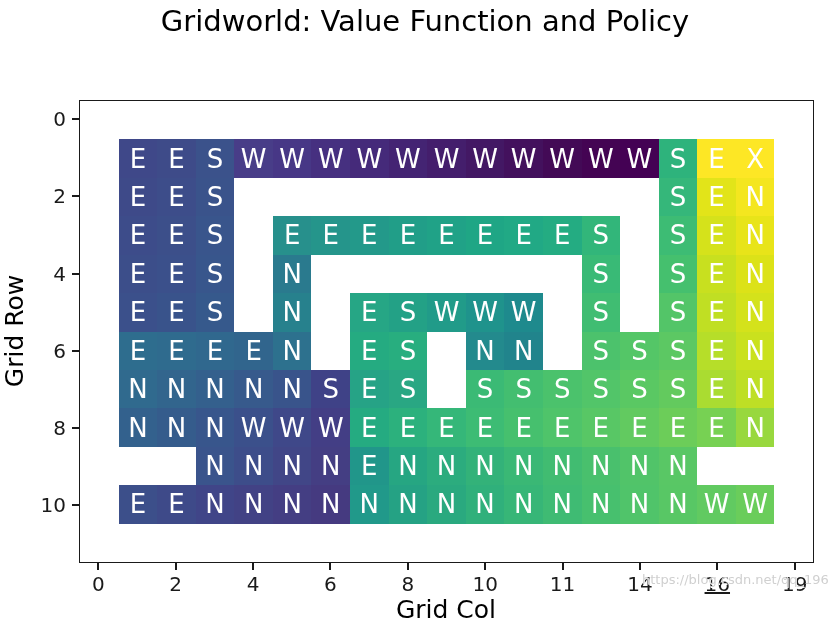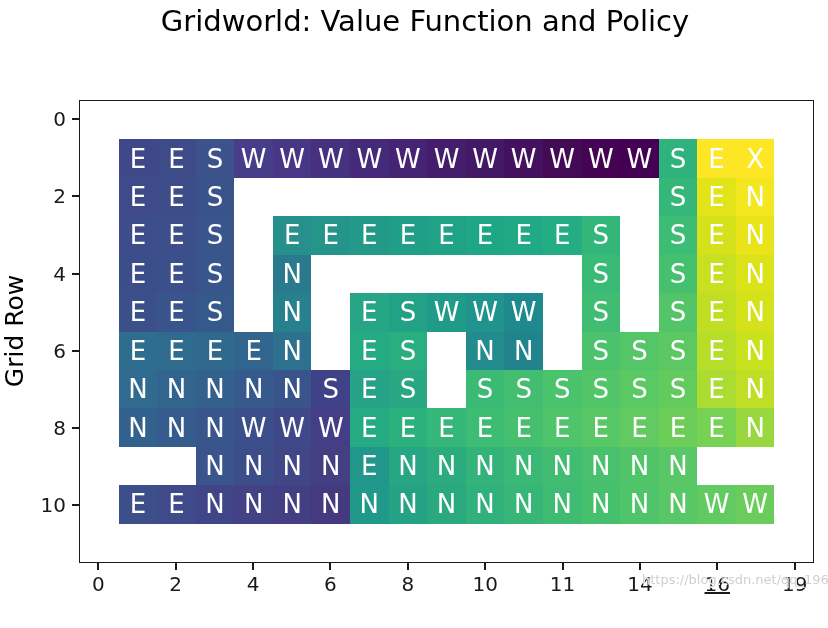--- a/index.html
+++ b/index.html
@@ -503,19 +503,20 @@
       <div class="ytick-mark" style="top: 272.625px;"></div>
       <div class="ytick-label" style="top: 273.625px;">4</div>
       <div class="ytick-mark" style="top: 349.792px;"></div>
       <div class="ytick-label" style="top: 350.792px;">6</div>
       <div class="ytick-mark" style="top: 426.958px;"></div>
       <div class="ytick-label" style="top: 427.958px;">8</div>
       <div class="ytick-mark" style="top: 504.125px;"></div>
       <div class="ytick-label" style="top: 505.125px;">10</div>
     </div>
 
+  <div id="xlabel">Grid Col</div>
   <div id="ylabel">Grid Row</div>
 
   <div id="watermark">
     <div id="wm-url">https://blog.csdn.net/qq_19600291</div>
   </div>
 
 </div>
 
 </body></html>

